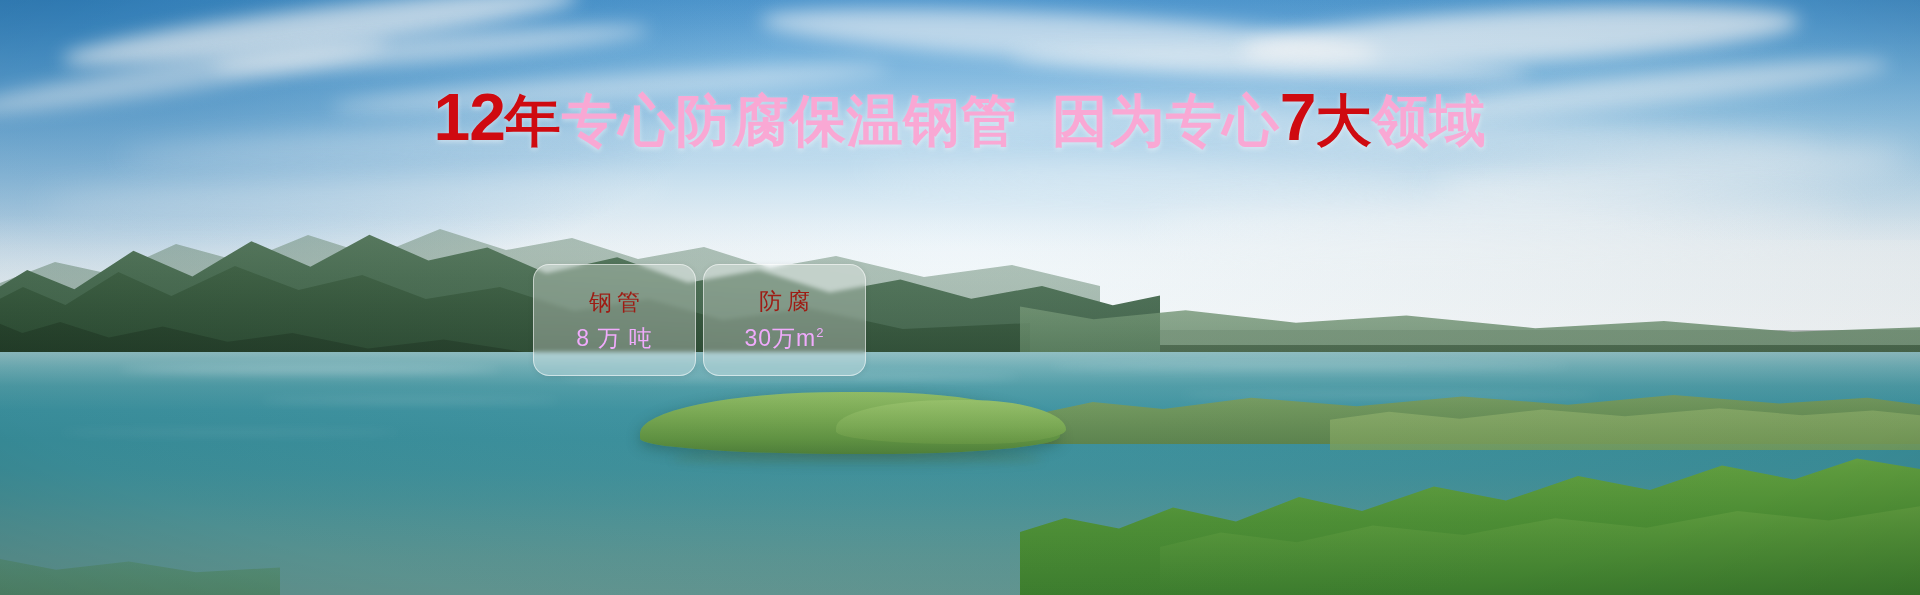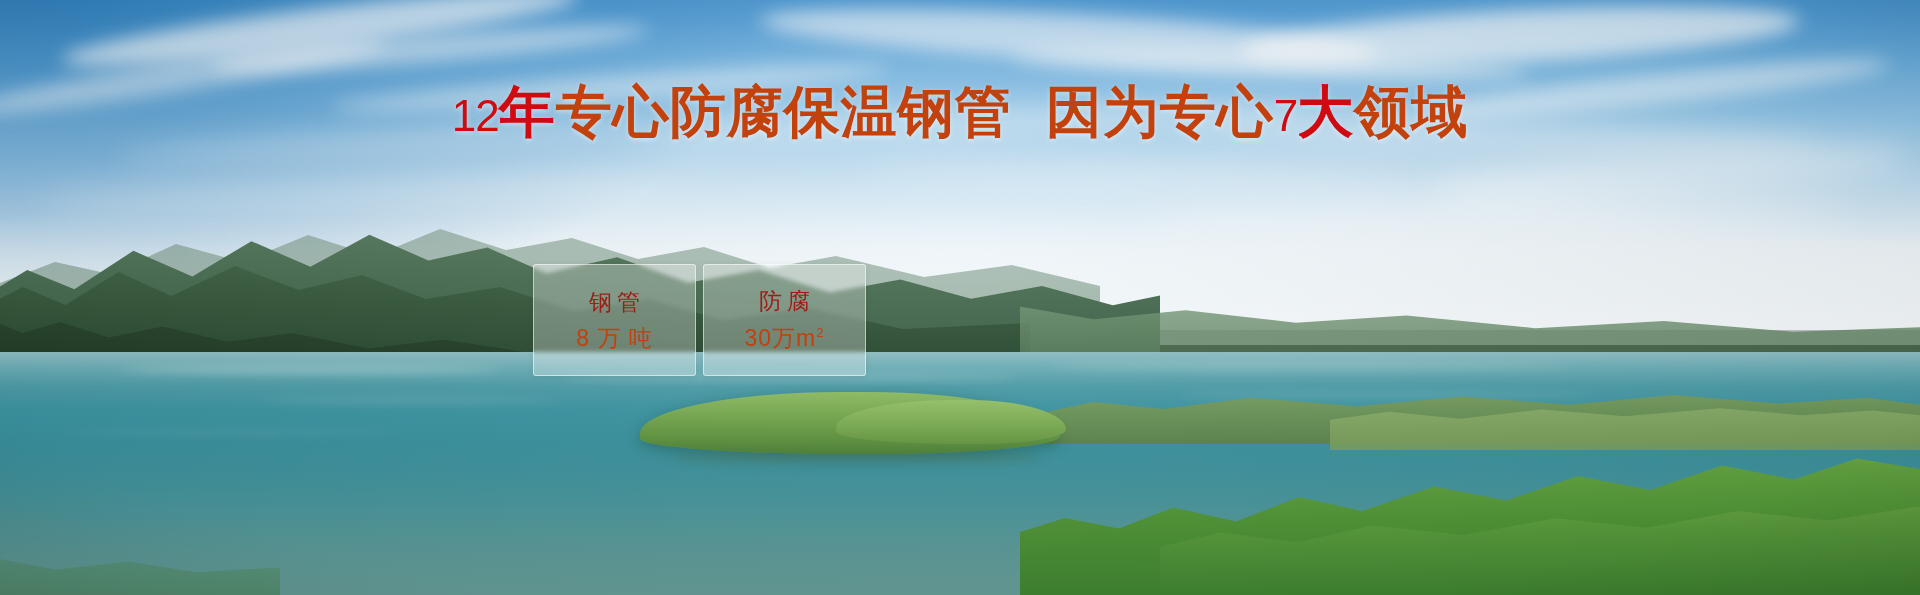--- a/index.html
+++ b/index.html
@@ -202,24 +202,24 @@
     position:absolute;left:0;top:84px;width:1920px;
     text-align:center;
     font-size:56px;
     font-weight:bold;
     letter-spacing:1px;
     line-height:1;
     white-space:nowrap;
     text-shadow:0 2px 5px rgba(255,255,255,.45);
   }
   .headline .hl-red{color:#cf0a10;}
-  .headline .hl-dark{color:#c2410c;}
+  .headline .hl-dark{color:#f9a8d4;}
   .headline .hl-num{
-    font-size:44px;
-    font-weight:normal;
+    font-size:66px;
+    font-weight:bold;
     letter-spacing:-1px;
   }
   .headline .hl-gap{display:inline-block;width:34px;}
 
   .subtitle-pill{
     position:absolute;left:50%;top:168px;transform:translateX(-50%);
     padding:11px 40px 13px;
     border:1px solid #3f4a4a;
     border-radius:26px;
     font-size:25px;
@@ -230,41 +230,41 @@
   }
 
   .cards{
     position:absolute;left:533px;top:264px;
     display:flex;
     gap:7px;
   }
   .card{
     width:161px;
     height:110px;
-    border-radius:3px;
+    border-radius:16px;
     background:rgba(255,255,255,.30);
     border:1px solid rgba(255,255,255,.55);
     backdrop-filter:blur(2px);
     display:flex;
     flex-direction:column;
     align-items:center;
     justify-content:center;
     gap:13px;
     box-shadow:0 1px 6px rgba(0,0,0,.08);
   }
   .card-title{
     font-size:23px;
     color:#9e1c14;
     letter-spacing:5px;
     text-indent:5px;
     line-height:1;
   }
   .card-value{
     font-size:23px;
-    color:#c2410c;
+    color:#f0abfc;
     letter-spacing:1px;
     line-height:1;
   }
   .card-value sup{font-size:13px;vertical-align:super;}
 </style>
 </head>
 <body>
 
 <div class="banner">
 

